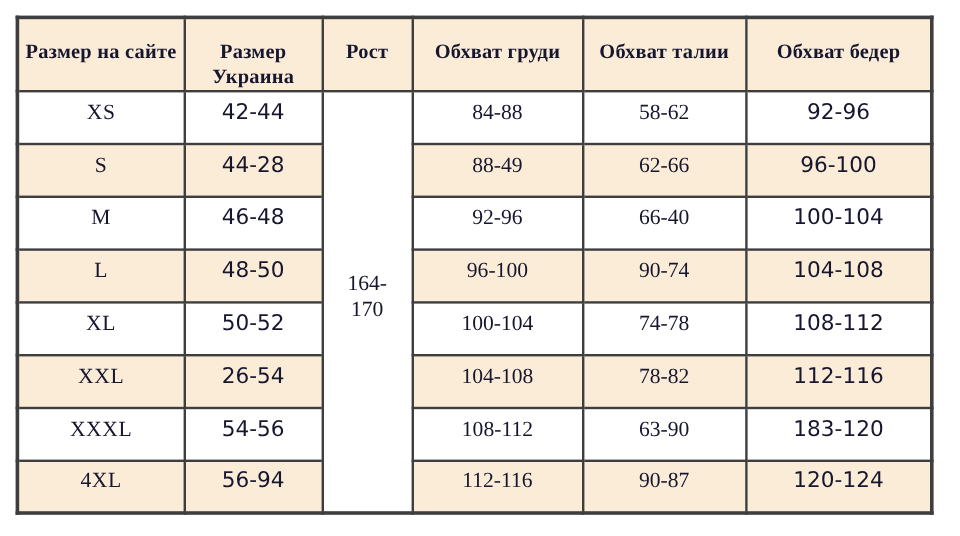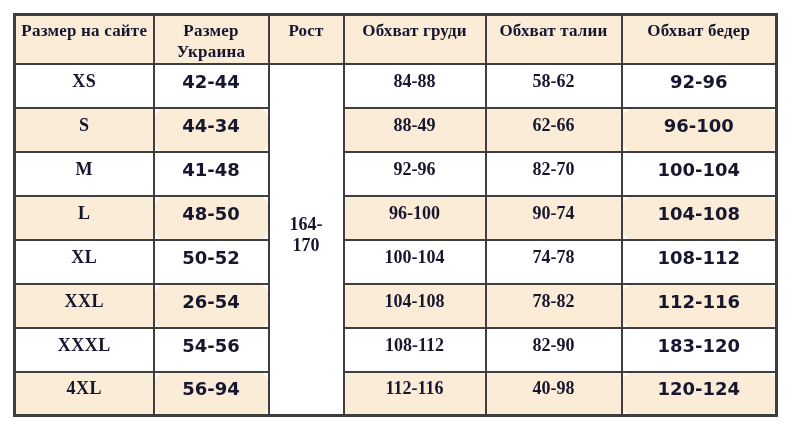--- a/index.html
+++ b/index.html
@@ -27,39 +27,38 @@
     padding: 0;
   }
   .size-table thead tr { height: 45px; }
   .size-table thead th {
     background: var(--cream, #fbecd8);
     color: var(--ink, #16162e);
     font-weight: bold;
     font-size: 17px;
     line-height: 1.25;
     vertical-align: top;
-    padding: 4px 2px 0 2px;
+    padding: 16px 2px 0 2px;
     letter-spacing: 0.2px;
   }
   .size-table tbody tr { height: 44px; }
   .size-table tbody td {
-    font-weight: bold;
+    font-weight: normal;
     font-size: 18px;
     color: var(--ink, #16162e);
     vertical-align: middle;
     padding: 0 2px 9px 2px;
   }
   .row-white td { background: #ffffff; }
   .row-cream td { background: var(--cream, #fbecd8); }
   td.site-size { font-size: 19px; letter-spacing: 0.5px; }
   td.sans-val {
     font-family: "DejaVu Sans", sans-serif;
     font-size: 17px;
     color: var(--sans_ink, #101010);
-    border-radius: 12px;
   }
   td.height-cell {
     background: #ffffff !important;
     vertical-align: bottom;
     padding: 0 2px 76px 2px;
     white-space: pre-line;
     line-height: 1.15;
     font-size: 19px;
     border-radius: 11px;
   }
@@ -92,30 +91,30 @@
         <td class="site-size">XS</td>
         <td class="sans-val">42-44</td>
         <td class="height-cell" rowspan="8">164-
 170</td>
         <td>84-88</td>
         <td>58-62</td>
         <td class="sans-val">92-96</td>
       </tr>
       <tr class="row-cream">
         <td class="site-size">S</td>
-        <td class="sans-val">44-34</td>
+        <td class="sans-val">44-28</td>
         <td>88-49</td>
         <td>62-66</td>
         <td class="sans-val">96-100</td>
       </tr>
       <tr class="row-white">
         <td class="site-size">M</td>
-        <td class="sans-val">41-48</td>
+        <td class="sans-val">46-48</td>
         <td>92-96</td>
-        <td>82-70</td>
+        <td>66-40</td>
         <td class="sans-val">100-104</td>
       </tr>
       <tr class="row-cream">
         <td class="site-size">L</td>
         <td class="sans-val">48-50</td>
         <td>96-100</td>
         <td>90-74</td>
         <td class="sans-val">104-108</td>
       </tr>
       <tr class="row-white">
@@ -129,25 +128,25 @@
         <td class="site-size">XXL</td>
         <td class="sans-val">26-54</td>
         <td>104-108</td>
         <td>78-82</td>
         <td class="sans-val">112-116</td>
       </tr>
       <tr class="row-white">
         <td class="site-size">XXXL</td>
         <td class="sans-val">54-56</td>
         <td>108-112</td>
-        <td>82-90</td>
+        <td>63-90</td>
         <td class="sans-val">183-120</td>
       </tr>
       <tr class="row-cream">
         <td class="site-size">4XL</td>
         <td class="sans-val">56-94</td>
         <td>112-116</td>
-        <td>40-98</td>
+        <td>90-87</td>
         <td class="sans-val">120-124</td>
       </tr>
     </tbody>
   </table>
 </div>
 
 </body></html>

